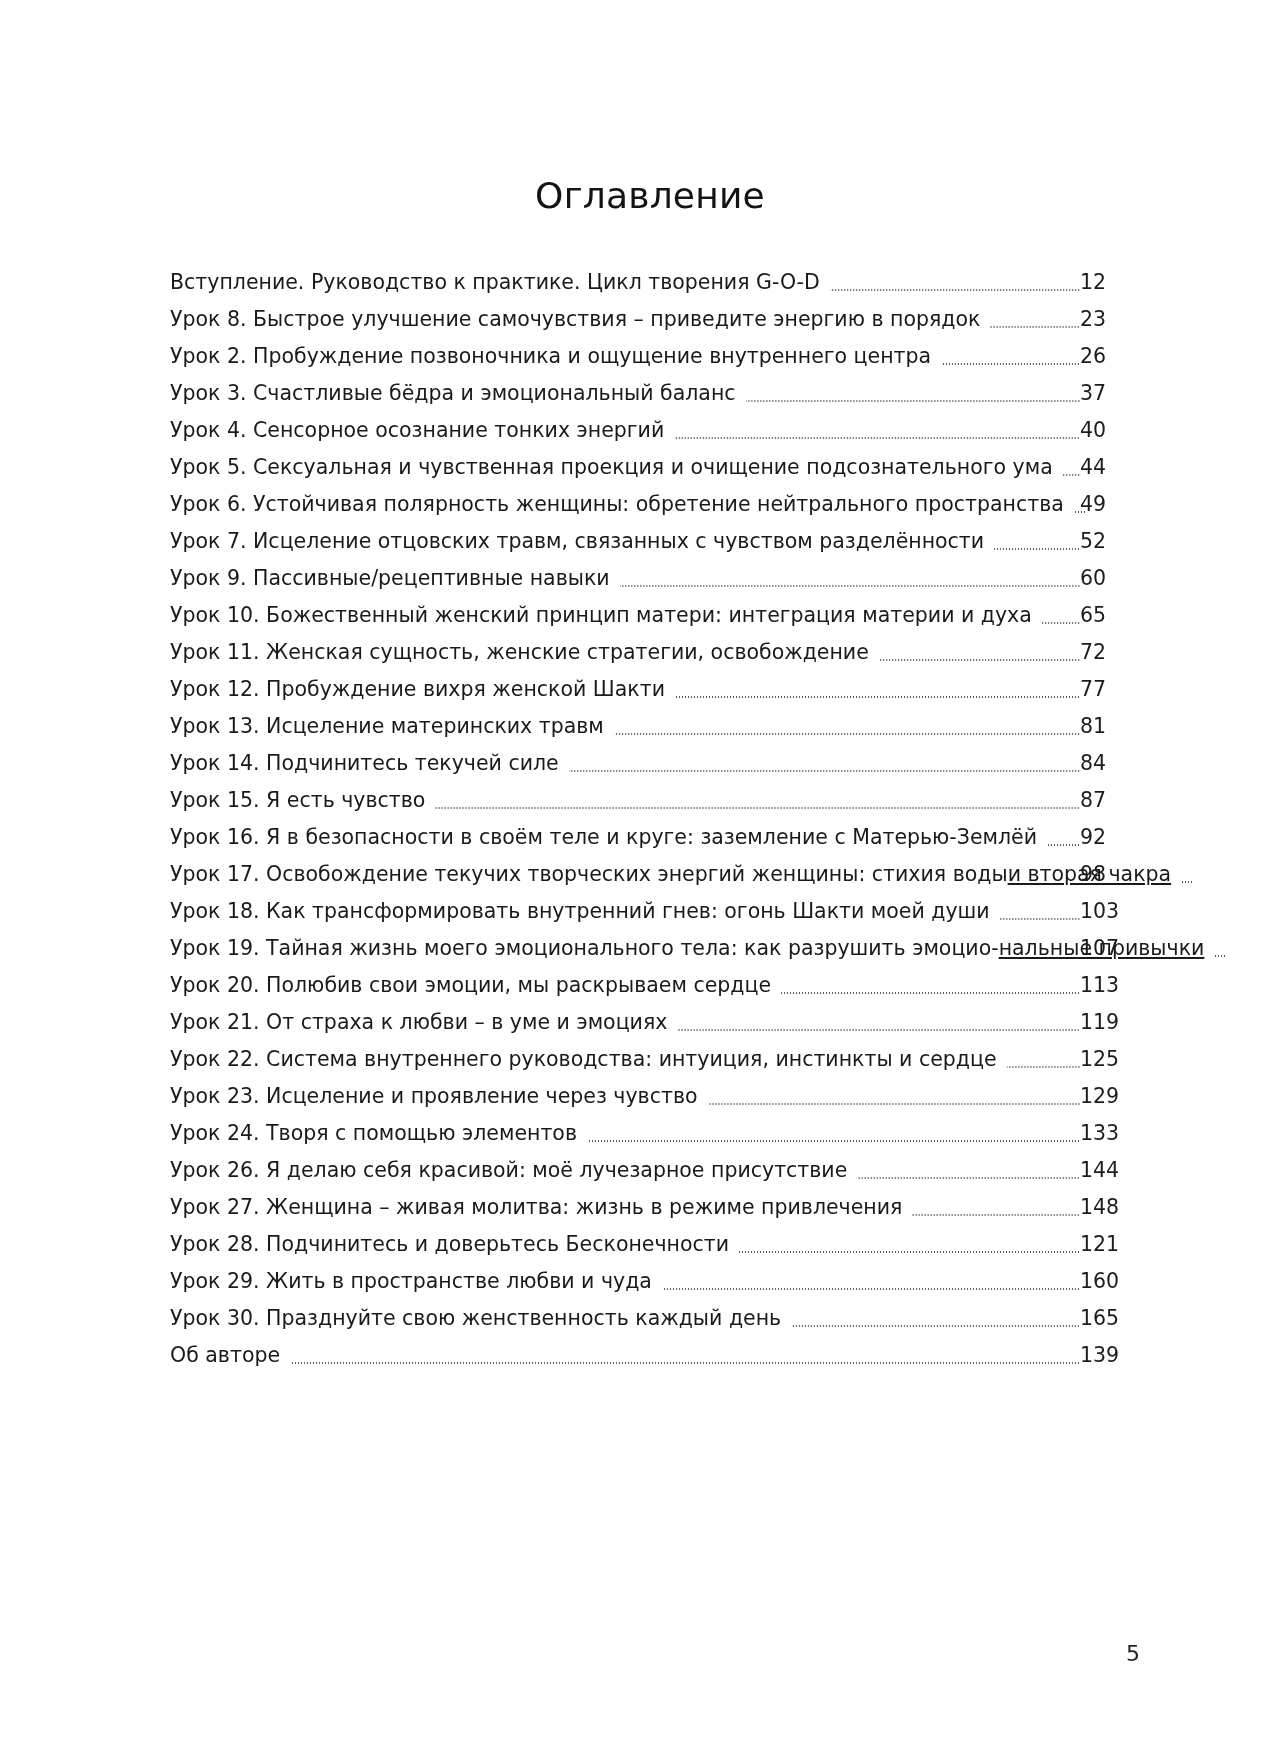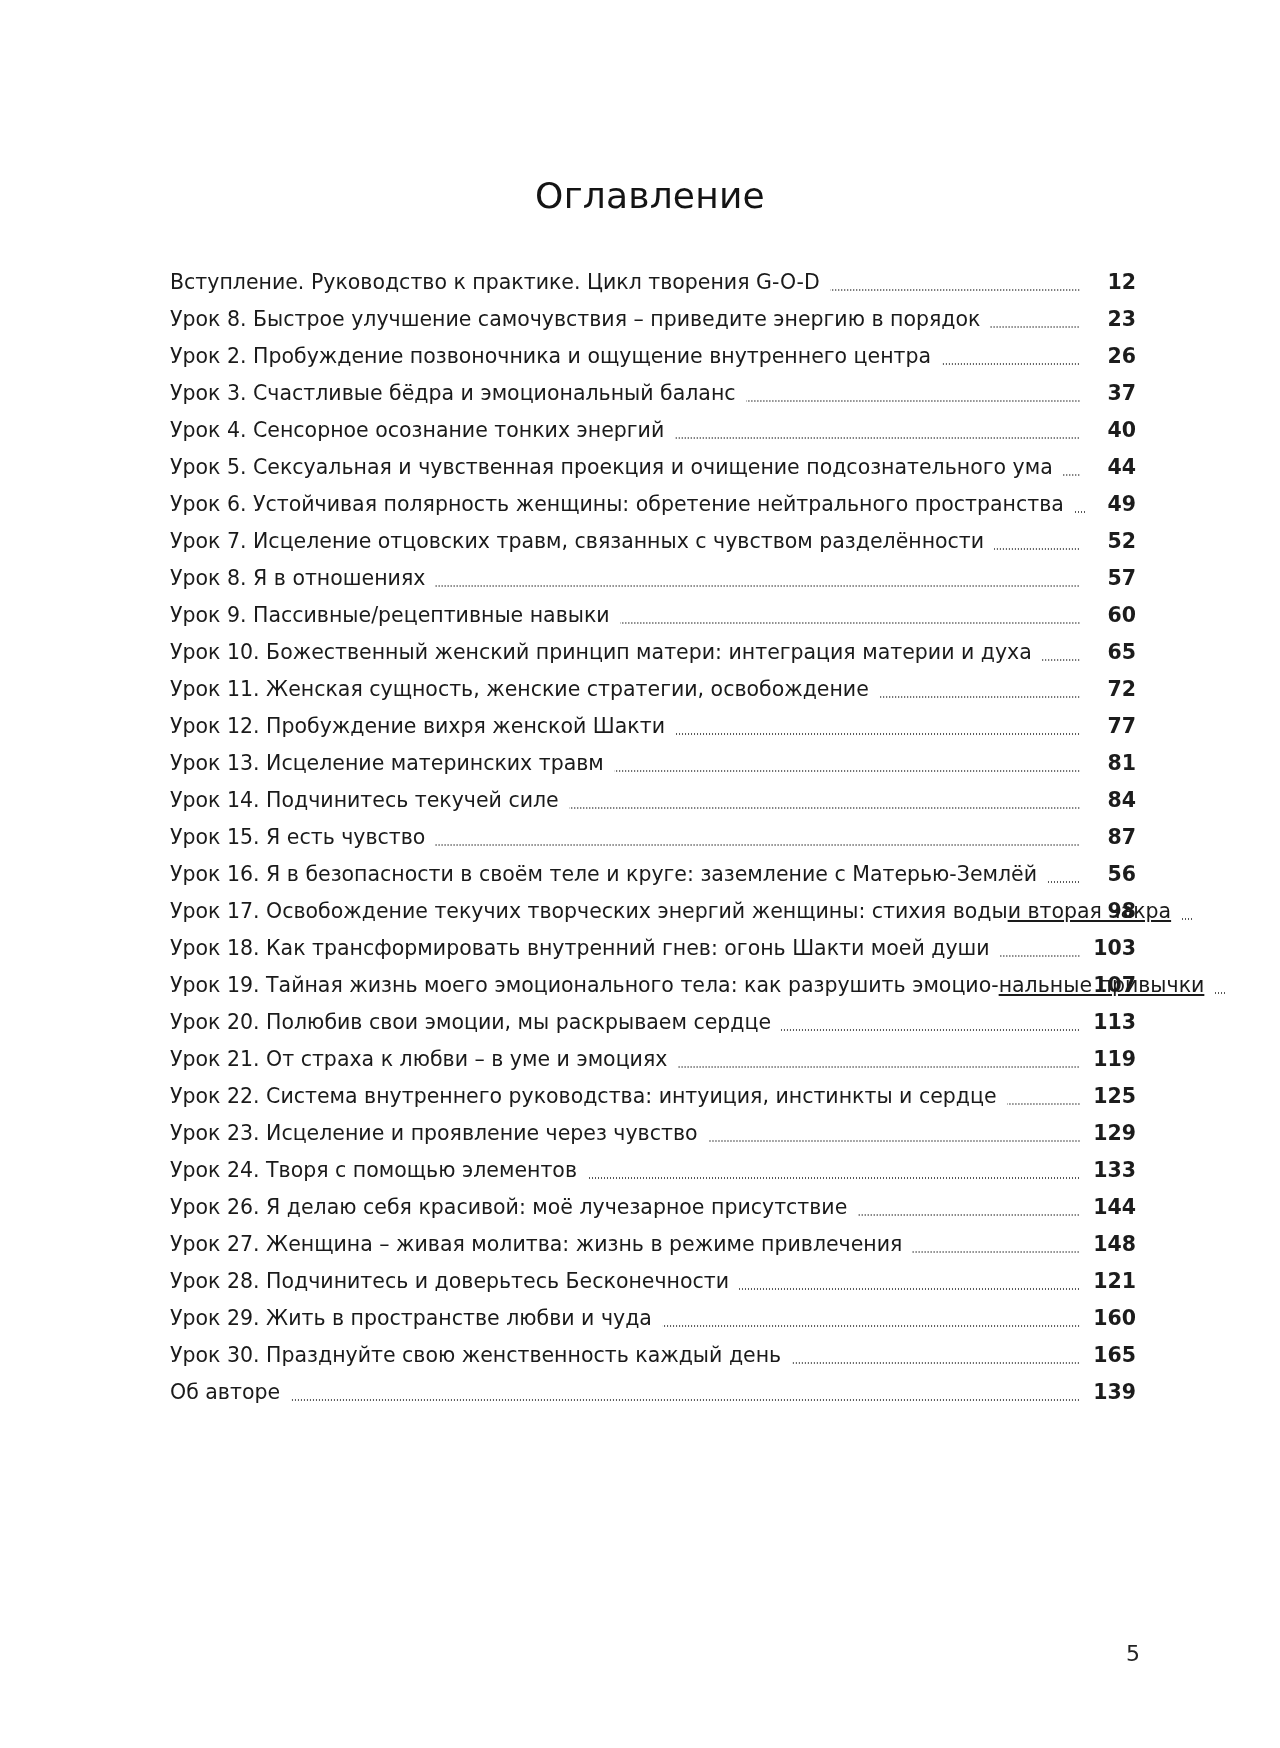--- a/index.html
+++ b/index.html
@@ -26,22 +26,22 @@
   }
   .toc-entry .line { display: block; white-space: nowrap; text-align: center; }
   .toc-entry .last-line-row { display: flex; align-items: flex-end; text-decoration: underline; }
   .leader {
     flex: 1 1 auto; height: 4px; margin: 0 0 7px 10px; min-width: 12px;
     background-image: radial-gradient(circle, #555 0.7px, transparent 1px);
     background-size: 3px 4px; background-repeat: repeat-x;
     background-position: right center;
   }
   .page-num {
-    flex: 0 0 auto; width: 56px; text-align: right; margin-left: 0;
-    white-space: nowrap; color: #1c1c1c; font-weight: bold;
+    flex: 0 0 auto; width: 56px; margin-left: 0;
+    white-space: nowrap; color: #1c1c1c;
   }
   .multi .left { flex-direction: row; align-items: stretch; }
   .multi .last-line-row .leader { margin-left: 10px; }
   .page-footer {
     position: absolute; left: 1110px; width: 30px; top: 1640px;
     text-align: right; font-size: 22px; line-height: 28px; color: #222;
   }
 </style>
 </head>
 <body>
@@ -100,27 +100,20 @@
     </li>
     <li class="toc-entry">
       <div class="left">
         <span class="line">Урок 7. Исцеление отцовских травм, связанных с чувством разделённости</span>
         <span class="leader"></span>
       </div>
       <span class="page-num">52</span>
     </li>
     <li class="toc-entry">
       <div class="left">
-        <span class="line">Урок 8. Я в отношениях</span>
-        <span class="leader"></span>
-      </div>
-      <span class="page-num">57</span>
-    </li>
-    <li class="toc-entry">
-      <div class="left">
         <span class="line">Урок 9. Пассивные/рецептивные навыки</span>
         <span class="leader"></span>
       </div>
       <span class="page-num">60</span>
     </li>
     <li class="toc-entry">
       <div class="left">
         <span class="line">Урок 10. Божественный женский принцип матери: интеграция материи и духа</span>
         <span class="leader"></span>
       </div>
@@ -159,21 +152,21 @@
         <span class="line">Урок 15. Я есть чувство</span>
         <span class="leader"></span>
       </div>
       <span class="page-num">87</span>
     </li>
     <li class="toc-entry">
       <div class="left">
         <span class="line">Урок 16. Я в безопасности в своём теле и круге: заземление с Матерью-Землёй</span>
         <span class="leader"></span>
       </div>
-      <span class="page-num">56</span>
+      <span class="page-num">92</span>
     </li>
     <li class="toc-entry multi">
       <div class="left">
         <span class="line">Урок 17. Освобождение текучих творческих энергий женщины: стихия воды</span>
         <div class="last-line-row">
           <span class="line">и вторая чакра</span>
           <span class="leader"></span>
         </div>
       </div>
       <span class="page-num">98</span>

